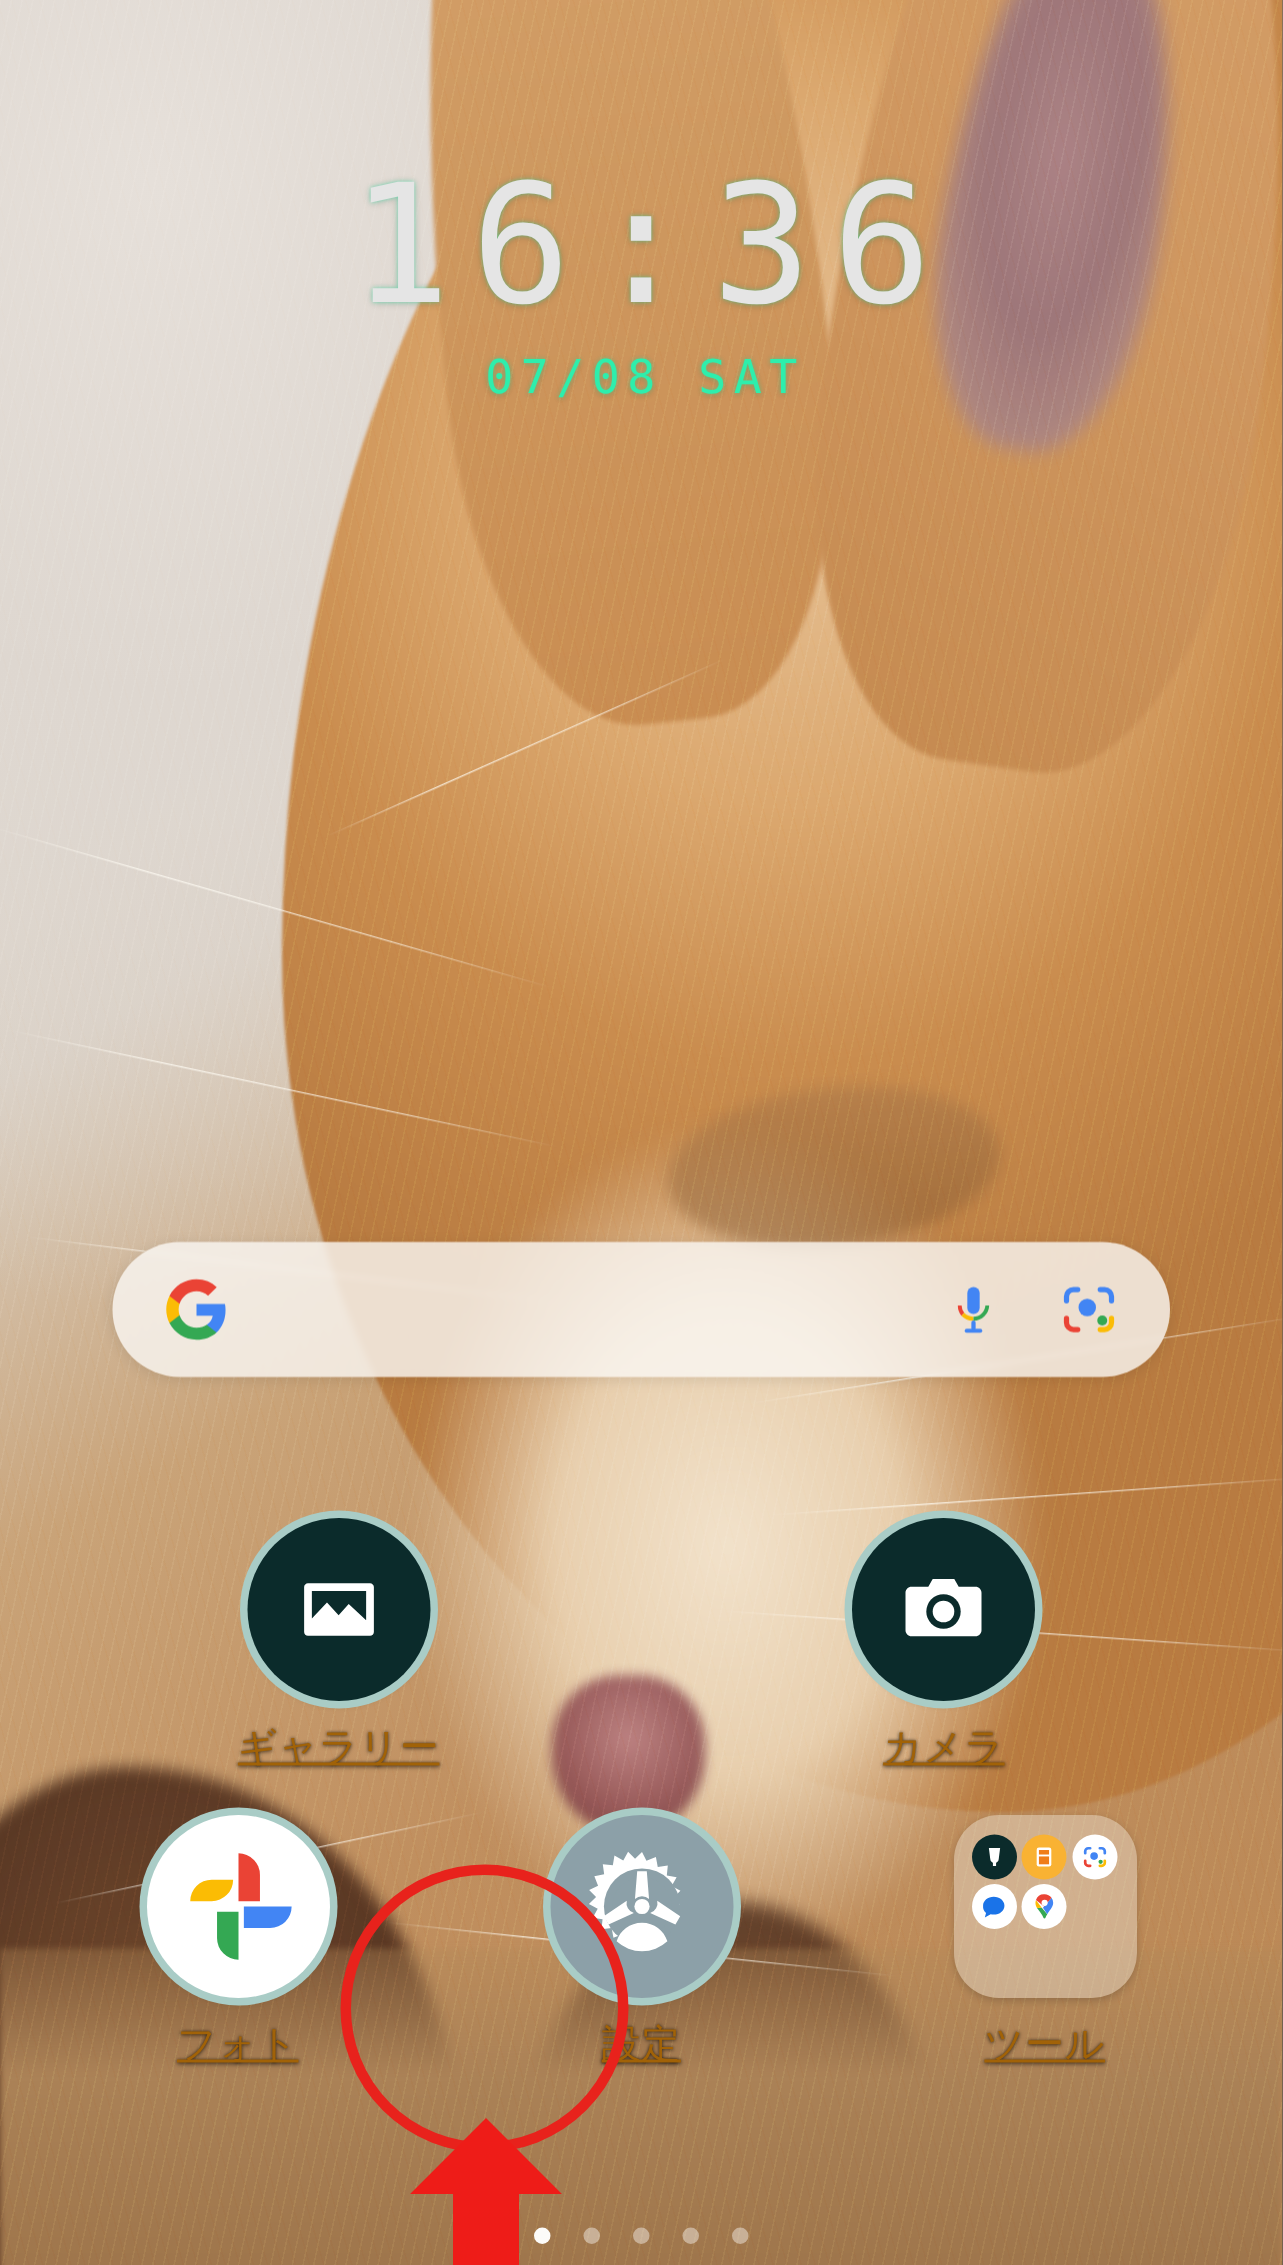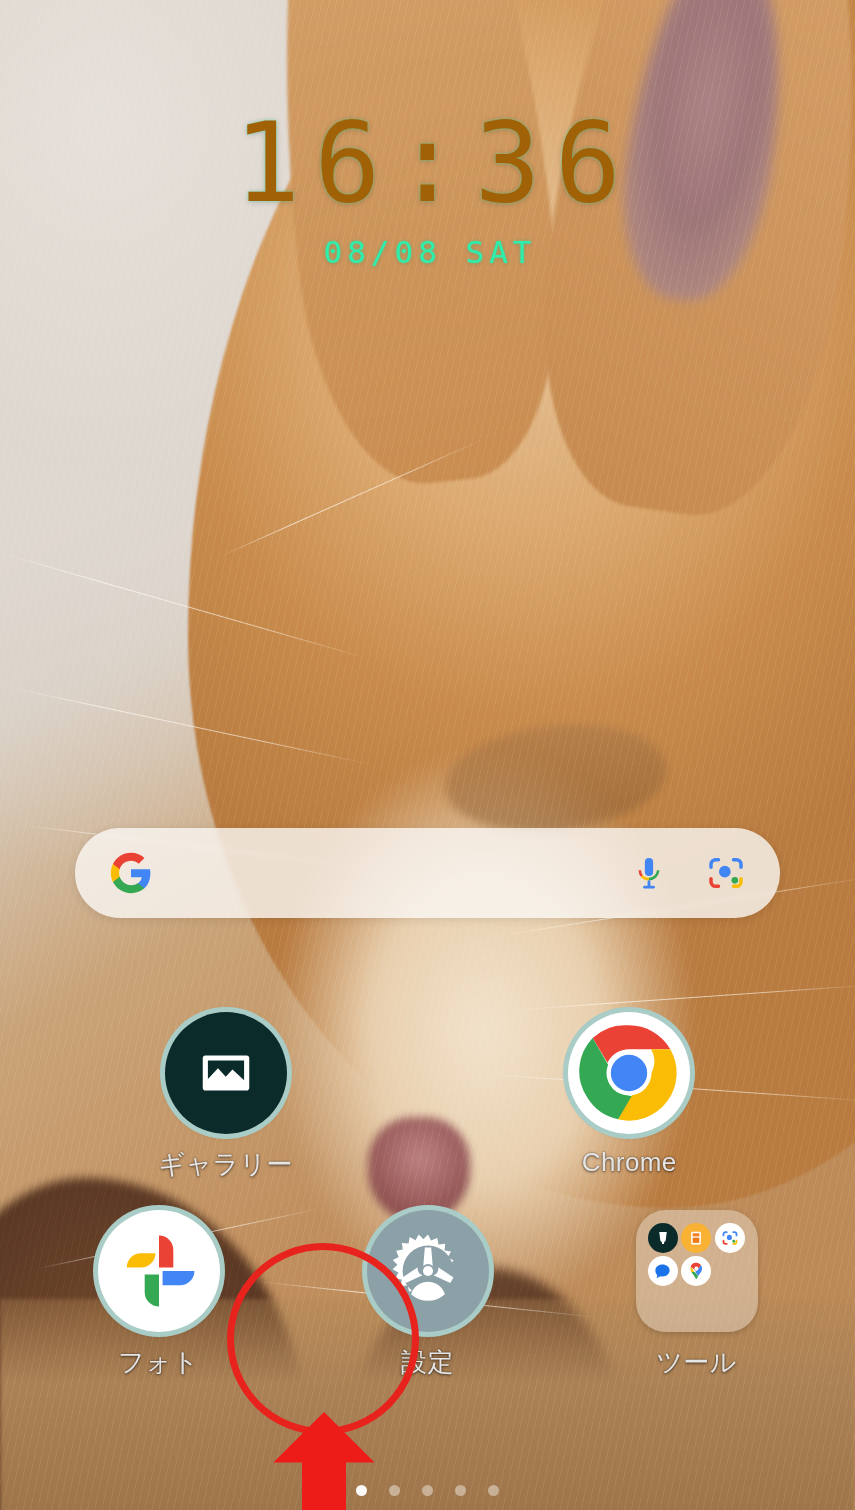--- a/index.html
+++ b/index.html
@@ -140,21 +140,21 @@
     position:absolute;
     left:0; right:0; top:108px;
     text-align:center;
     user-select:none;
   }
   .clock-time{
     font-family:"DejaVu Sans Mono","Liberation Mono",monospace;
     font-size:110px;
     line-height:1.0;
     letter-spacing:14px;
-    color:#a16207;
+    color:#e5e5e5;
     text-shadow:0 0 3px rgba(39,240,172,.55), 0 1px 6px rgba(0,0,0,.18);
     font-weight:400;
     padding-left:14px;
   }
   .clock-date{
     margin-top:16px;
     font-family:"DejaVu Sans Mono","Liberation Mono",monospace;
     font-size:31px;
     letter-spacing:5px;
     color:#2eeeac;
@@ -206,24 +206,25 @@
     display:flex; align-items:center; justify-content:center;
     box-shadow:0 2px 6px rgba(0,0,0,.22);
   }
   .ring{ box-shadow:0 0 0 5px #a9ccc6, 0 2px 6px rgba(0,0,0,.22); }
   .icon-dark{ background:#0b2b2b; }
   .icon-white{ background:#ffffff; }
   .icon-gray{ background:#8ca0a8; }
   .app-label{
     margin-top:13px;
     font-size:26px;
-    color:#e5e5e5;
+    color:#a16207;
     text-shadow:0 1px 3px rgba(0,0,0,.55), 0 0 2px rgba(0,0,0,.45);
     white-space:nowrap;
     letter-spacing:.4px;
+    text-decoration:underline;
   }
 
   
   .folder-icon{
     width:122px; height:122px;
     border-radius:30px;
     background:rgba(235,228,218,.42);
     display:grid;
     grid-template-columns:repeat(3,1fr);
     grid-template-rows:repeat(3,1fr);
@@ -297,21 +298,21 @@
     <div class="wp-whisker" style="left:24%;top:33%;width:34%;transform:rotate(-24deg);"></div>
     <div class="wp-whisker" style="left:58%;top:60%;width:44%;transform:rotate(-9deg);"></div>
     <div class="wp-whisker" style="left:60%;top:66%;width:42%;transform:rotate(-4deg);"></div>
     <div class="wp-whisker" style="left:56%;top:72%;width:46%;transform:rotate(4deg);"></div>
     <div class="wp-whisker" style="left:4%;top:82%;width:34%;transform:rotate(-12deg);"></div>
     <div class="wp-whisker" style="left:30%;top:86%;width:40%;transform:rotate(6deg);"></div>
   </div>
 
   <div class="clock-widget">
     <div class="clock-time">16:36</div>
-    <div class="clock-date">08/08 SAT</div>
+    <div class="clock-date">07/08 SAT</div>
   </div>
 
   <div class="search-bar">
 
     <span class="sb-icon">
       <svg width="44" height="44" viewBox="0 0 48 48" aria-hidden="true">
         <path fill="#4285F4" d="M45.12 24.5c0-1.56-.14-3.06-.4-4.5H24v8.51h11.84c-.51 2.75-2.06 5.08-4.39 6.64v5.52h7.11c4.16-3.83 6.56-9.47 6.56-16.17z"></path>
         <path fill="#34A853" d="M24 46c5.94 0 10.92-1.97 14.56-5.33l-7.11-5.52c-1.97 1.32-4.49 2.1-7.45 2.1-5.73 0-10.58-3.87-12.31-9.07H4.34v5.7C7.96 41.07 15.4 46 24 46z"></path>
         <path fill="#FBBC05" d="M11.69 28.18C11.25 26.86 11 25.45 11 24s.25-2.86.69-4.18v-5.7H4.34C2.85 17.09 2 20.45 2 24s.85 6.91 2.34 9.88l7.35-5.7z"></path>
         <path fill="#EA4335" d="M24 10.75c3.23 0 6.13 1.11 8.41 3.29l6.31-6.31C34.91 4.18 29.93 2 24 2 15.4 2 7.96 6.93 4.34 14.12l7.35 5.7c1.73-5.2 6.58-9.07 12.31-9.07z"></path>
@@ -352,34 +353,31 @@
       <div class="app-cell">
         <div class="app-icon ring icon-dark">
           <svg width="62" height="62" viewBox="0 0 24 24" aria-hidden="true">
             <path fill="#ffffff" d="M4 5.2h16c.55 0 1 .45 1 1v11.6c0 .55-.45 1-1 1H4c-.55 0-1-.45-1-1V6.2c0-.55.45-1 1-1zm1 2v7.1l3.9-4.1 3 3.3 2.6-2.9L19 14.8V7.2H5z"></path>
           </svg>
         </div>
         <div class="app-label">ギャラリー</div>
       </div>
 
 
+
       <div class="app-cell">
-        <div class="app-icon ring icon-white">
-          <svg width="104" height="104" viewBox="0 0 48 48" aria-hidden="true">
-            <circle cx="24" cy="24" r="22" fill="#ffffff"></circle>
-            <path fill="#EA4335" d="M24 2a22 22 0 0 1 19.05 11H24a11 11 0 0 0-9.9 6.25L7.2 7.85A21.95 21.95 0 0 1 24 2z"></path>
-            <path fill="#34A853" d="M5.02 35.8A22 22 0 0 1 7.2 7.85l9.52 16.4A11 11 0 0 0 26.3 34.9L19 45.4a22 22 0 0 1-13.98-9.6z"></path>
-            <path fill="#FBBC05" d="M43.05 13a22 22 0 0 1-24.05 32.4l9.5-16.45A11 11 0 0 0 34.2 13h8.85z"></path>
-            <circle cx="24" cy="24" r="10.4" fill="#ffffff"></circle>
-            <circle cx="24" cy="24" r="8.4" fill="#4285F4"></circle>
+        <div class="app-icon ring icon-dark">
+          <svg width="64" height="64" viewBox="0 0 24 24" aria-hidden="true">
+            <path fill="#ffffff" d="M9.3 4.4h5.4l1.1 1.9H20c.83 0 1.5.67 1.5 1.5v9.4c0 .83-.67 1.5-1.5 1.5H4c-.83 0-1.5-.67-1.5-1.5V7.8c0-.83.67-1.5 1.5-1.5h4.2l1.1-1.9z"></path>
+            <circle cx="12" cy="12.5" r="4.3" fill="#0b2b2b"></circle>
+            <circle cx="12" cy="12.5" r="2.7" fill="#ffffff"></circle>
           </svg>
         </div>
-        <div class="app-label">Chrome</div>
+        <div class="app-label">カメラ</div>
       </div>
-
     </div>
 
     <div class="app-row">
 
       <div class="app-cell">
         <div class="app-icon ring icon-white">
           <svg width="78" height="78" viewBox="0 0 48 48" aria-hidden="true">
             <path fill="#FBBC04" d="M13 13h8.8a0 0 0 0 1 0 0v0a8.8 8.8 0 0 1-8.8 8.8H4.2a0 0 0 0 1 0 0v0A8.8 8.8 0 0 1 13 13z" transform="rotate(0 13 17.4)"></path>
             <path fill="#EA4335" d="M24 2.2a8.8 8.8 0 0 1 8.8 8.8v10.8H24a0 0 0 0 1 0 0V2.2z"></path>
             <path fill="#34A853" d="M24 45.8a8.8 8.8 0 0 1-8.8-8.8V26.2H24v19.6z"></path>

